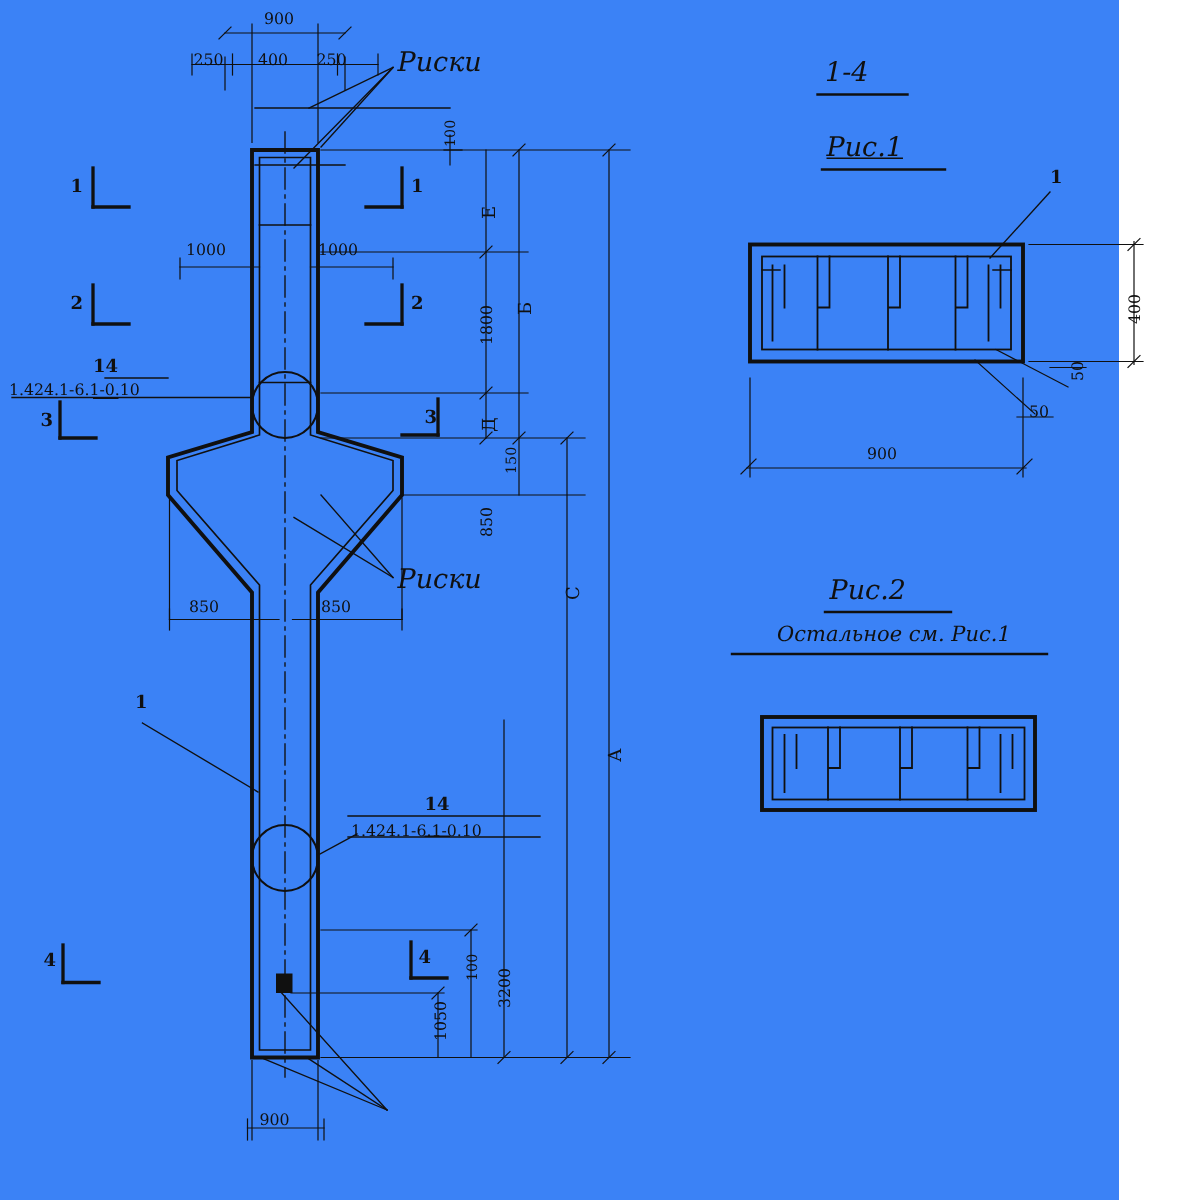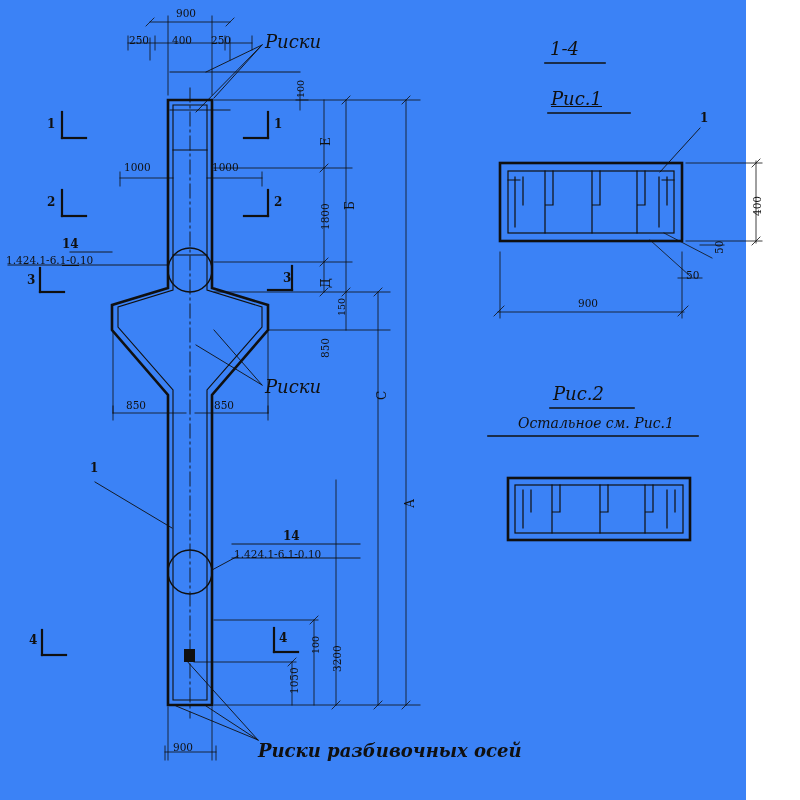--- a/index.html
+++ b/index.html
@@ -293,21 +293,20 @@
     </g>
   </svg>
 
   <div class="lbl small" style="left:176px; top:8px;">900</div>
   <div class="lbl small" style="left:129px; top:35px;">250</div>
   <div class="lbl small" style="left:172px; top:35px;">400</div>
   <div class="lbl small" style="left:211px; top:35px;">250</div>
 
   <div class="lbl script big" style="left:265px; top:33px;">Риски</div>
   <div class="lbl script big" style="left:265px; top:378px;">Риски</div>
-  <div class="lbl script big bold" style="left:258px; top:742px;">Риски разбивочных осей</div>
 
   <div class="lbl bold" style="left:47px; top:118px;">1</div>
   <div class="lbl bold" style="left:47px; top:196px;">2</div>
   <div class="lbl bold" style="left:27px; top:274px;">3</div>
   <div class="lbl bold" style="left:29px; top:634px;">4</div>
   <div class="lbl bold" style="left:274px; top:118px;">1</div>
   <div class="lbl bold" style="left:274px; top:196px;">2</div>
   <div class="lbl bold" style="left:283px; top:272px;">3</div>
   <div class="lbl bold" style="left:279px; top:632px;">4</div>
 

